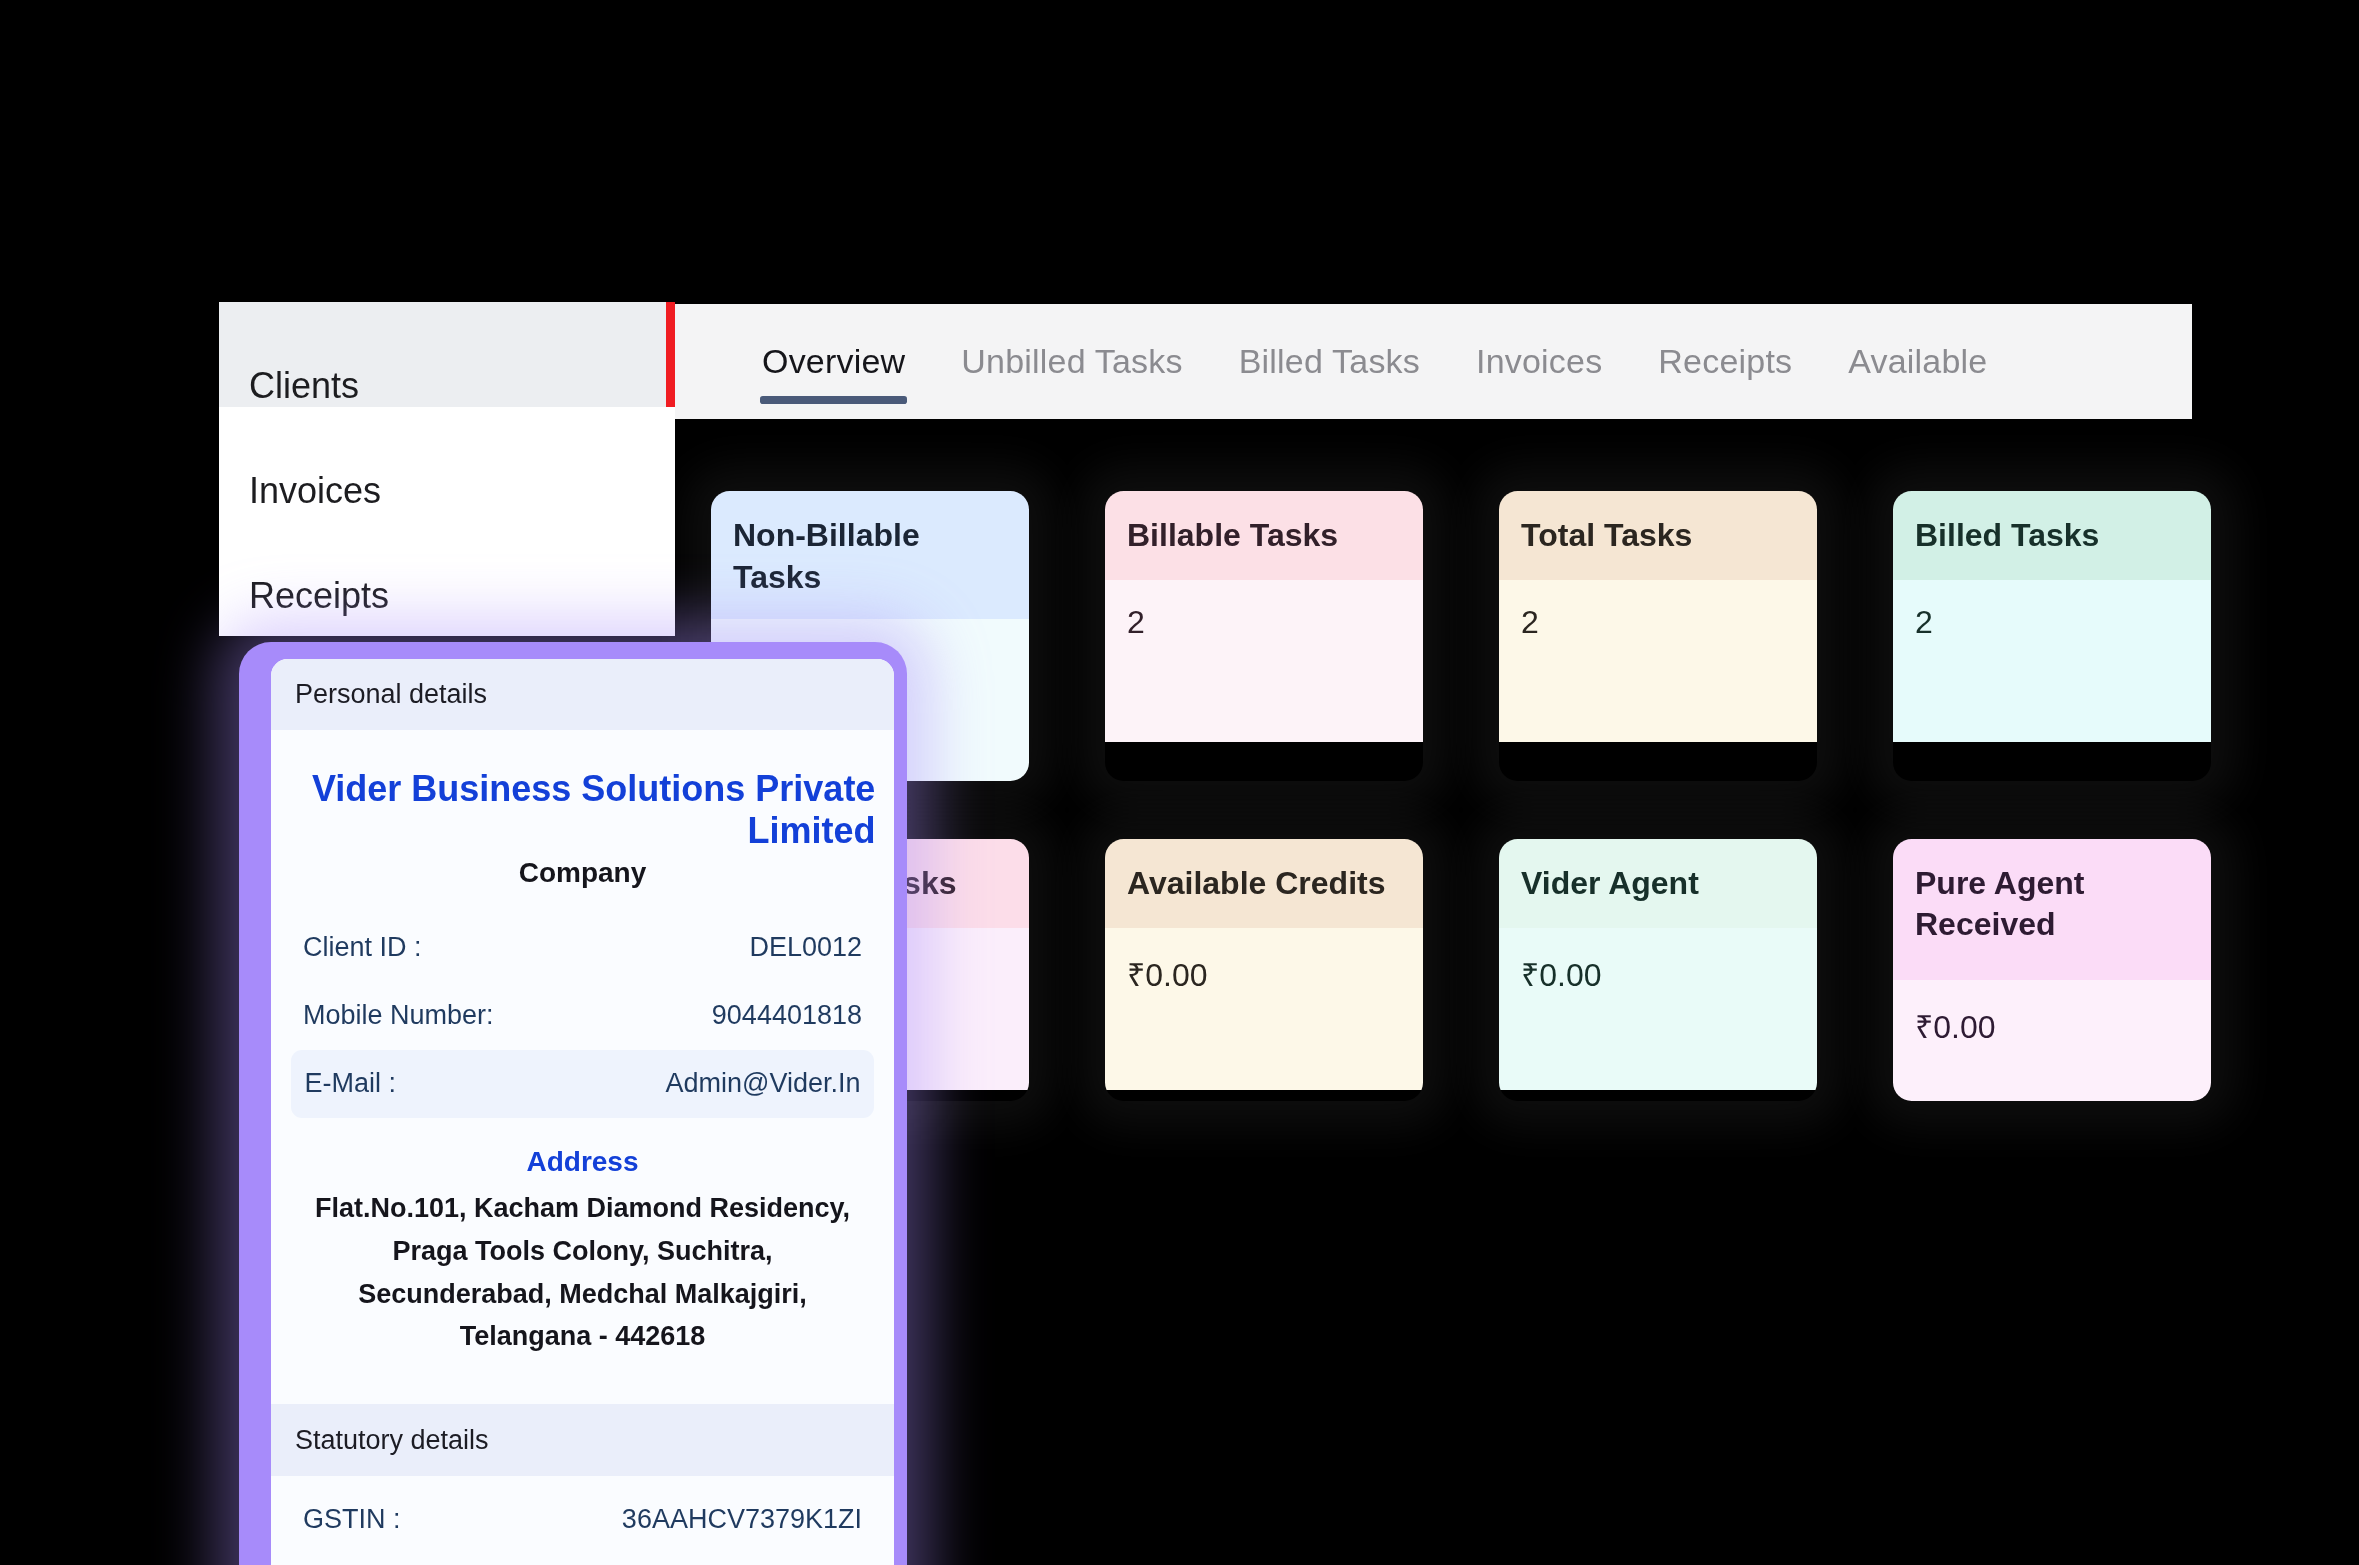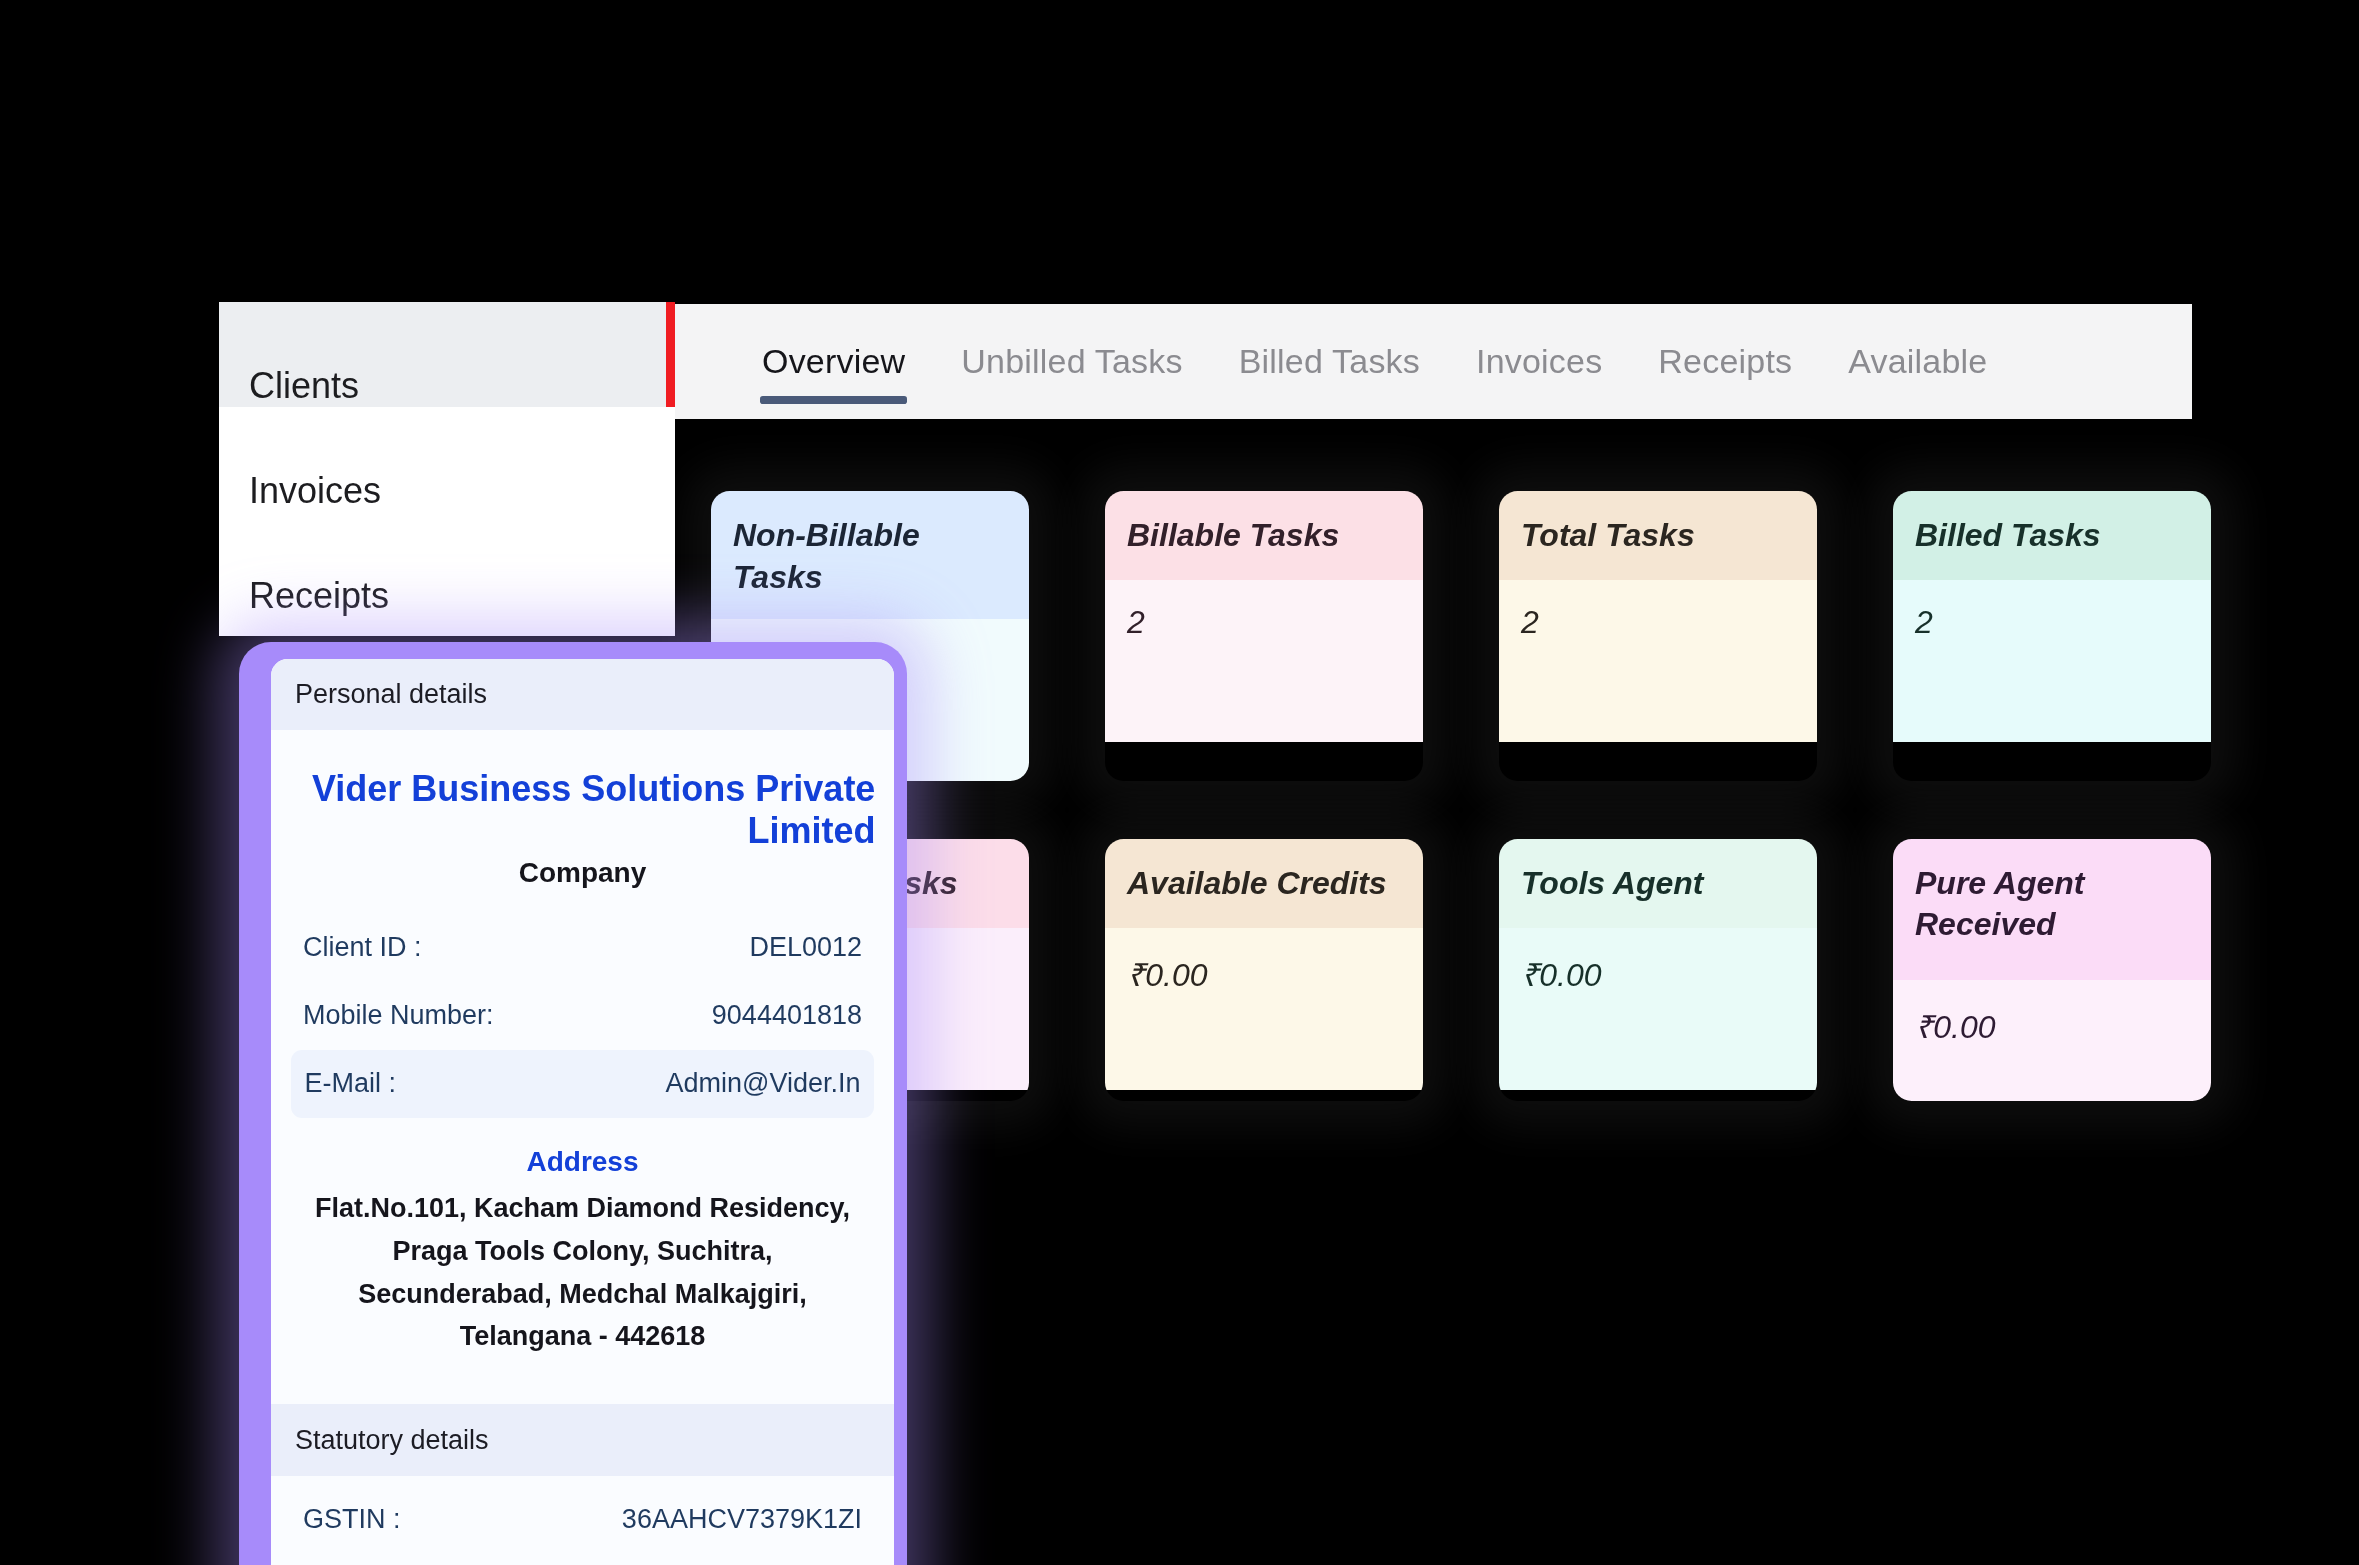--- a/index.html
+++ b/index.html
@@ -76,21 +76,21 @@
     width: 9.3px;
     background: #f01c22;
   }
 
   
   .grid {
     position: absolute;
     left: 673px; top: 419px;
     width: 1577px;
   }
-  .row { display: flex; font-style: italic; }
+  .row { display: flex; }
   .row1 { padding-top: 72px; }
   .row2 { padding-top: 58px; }
 
   .slot { width: 394px; display: flex; justify-content: center; }
 
   .statcard {
     width: 318px;
     border-radius: 18.6px;
     overflow: hidden;
     box-shadow: 0 0 43px 26px rgba(255,255,255,0.055);
@@ -244,21 +244,21 @@
         </div>
       </div>
       <div class="slot">
         <div class="statcard c-cream">
           <div class="head">Available Credits</div>
           <div class="body">₹0.00</div>
         </div>
       </div>
       <div class="slot">
         <div class="statcard c-mint2">
-          <div class="head">Tools Agent</div>
+          <div class="head">Vider Agent</div>
           <div class="body">₹0.00</div>
         </div>
       </div>
       <div class="slot">
         <div class="statcard c-violet tall">
           <div class="head">Pure Agent Received</div>
           <div class="body">₹0.00</div>
         </div>
       </div>
     </div>

